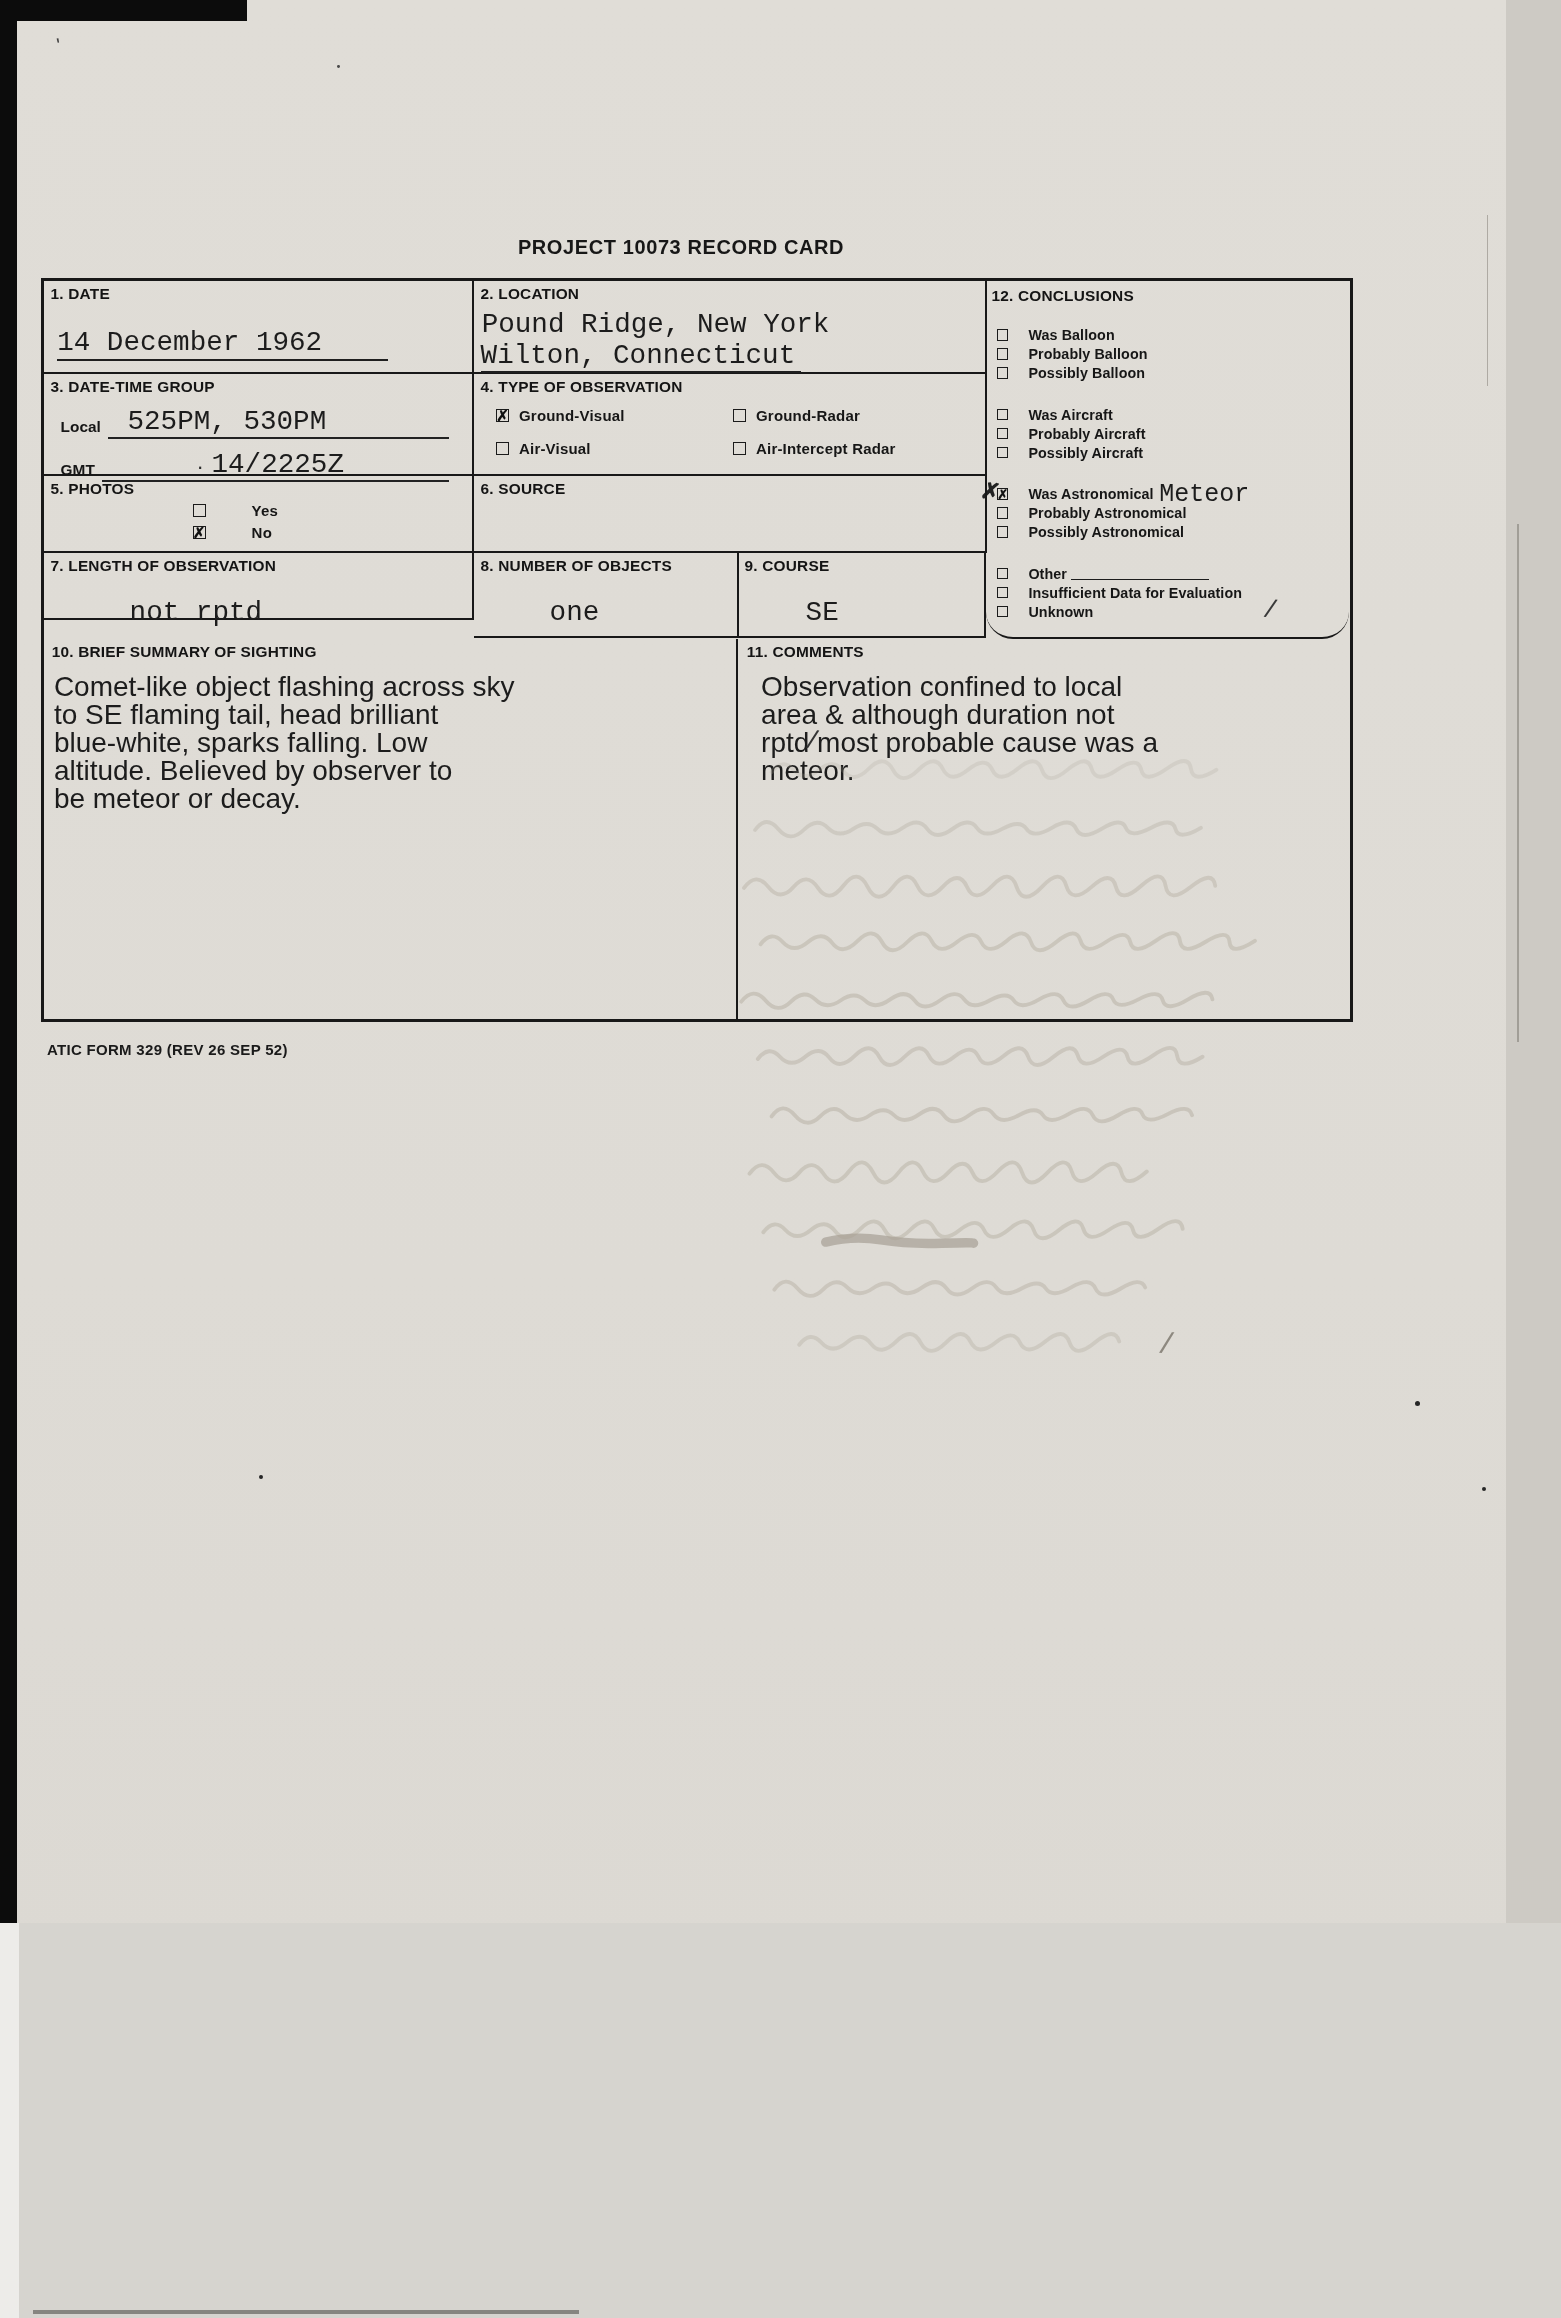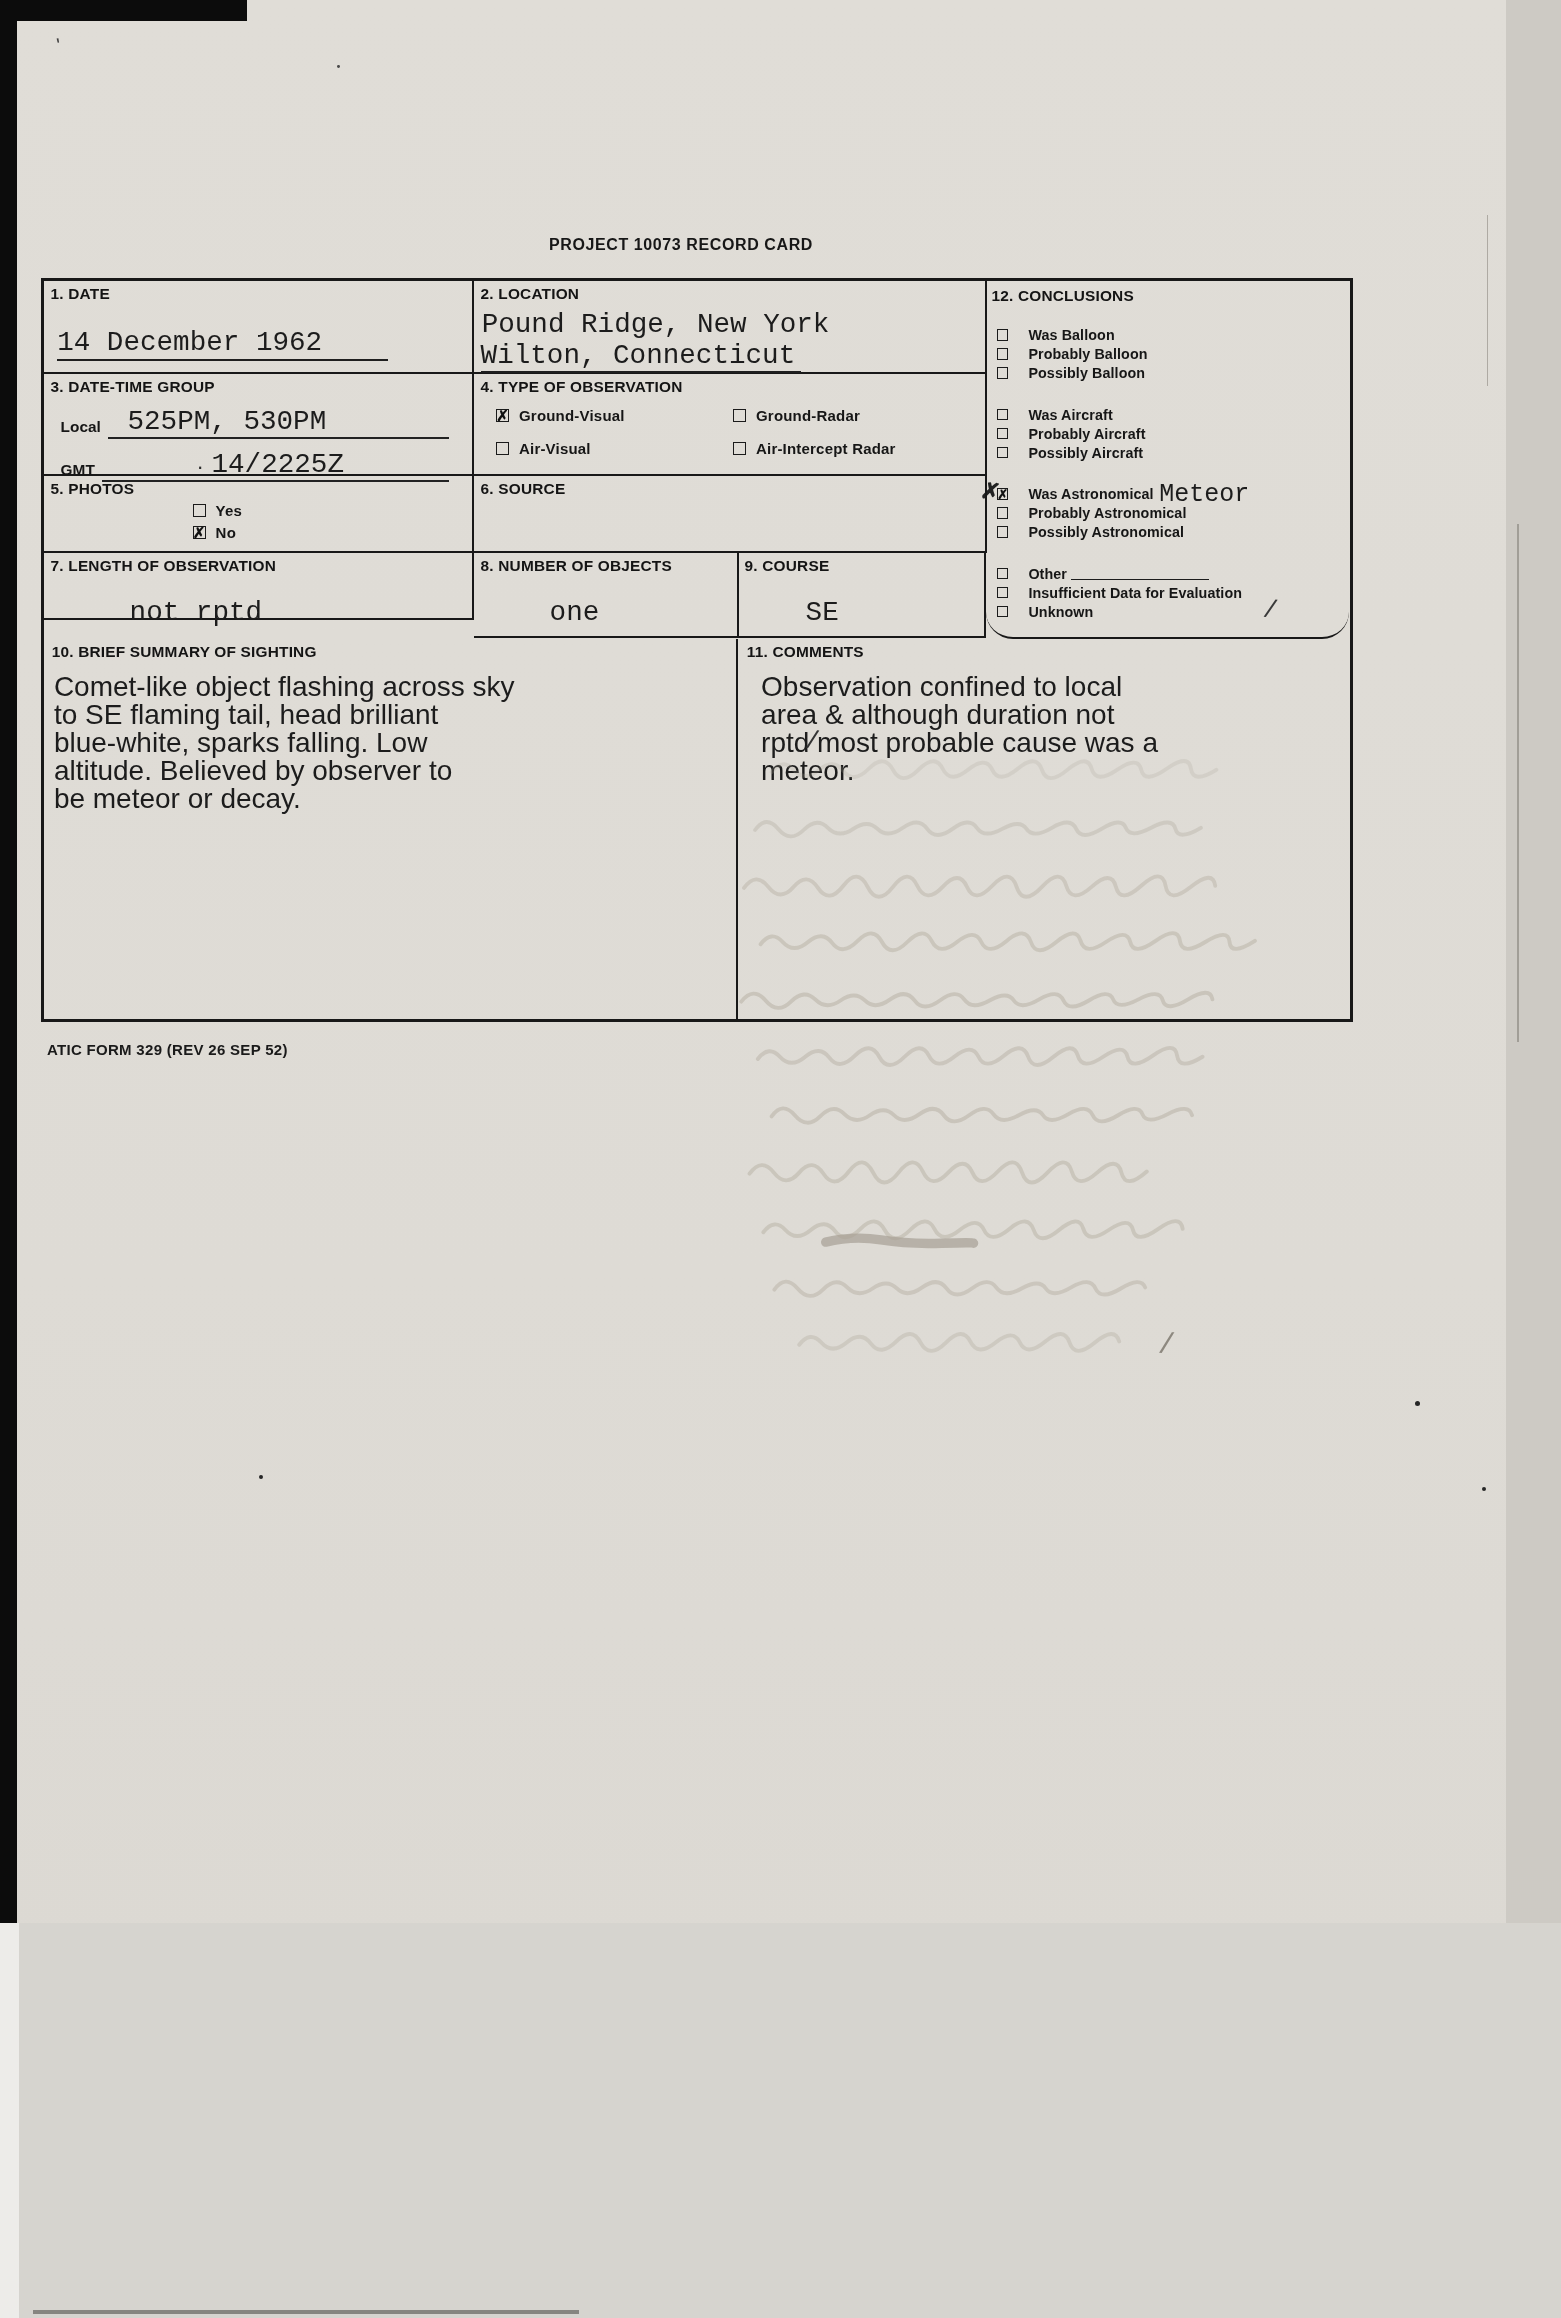--- a/index.html
+++ b/index.html
@@ -14,21 +14,21 @@
   .right-band{position:absolute;left:1506px;top:0;width:56px;height:1923px;background:#cdcac4;}
   .vline1{position:absolute;left:1517px;top:524px;width:1.7px;height:518px;background:#8e8b85;opacity:.7;}
   .vline2{position:absolute;left:1487px;top:215px;width:1.1px;height:171px;background:#a19d96;opacity:.8;}
   .bottom-region{position:absolute;left:0;top:1923px;width:1562px;height:395px;background:#d6d4cf;}
   .bottom-left-white{position:absolute;left:0;top:1923px;width:19px;height:395px;background:#edecE9;}
   .bottom-edge{position:absolute;left:33px;top:2310px;width:546px;height:3.9px;background:#45443f;opacity:.55;}
   .speck{position:absolute;background:#262626;border-radius:50%;}
 
   
   .title{position:absolute;left:0;top:236px;width:1362px;text-align:center;
-    font-weight:bold;font-size:16px;letter-spacing:0.6px;color:#171717;}
+    font-weight:bold;font-size:20px;letter-spacing:0.6px;color:#171717;}
   .footer{position:absolute;left:47px;top:1041px;font-weight:bold;font-size:15px;letter-spacing:0.3px;color:#1a1a1a;}
 
   
   .card{position:absolute;left:41px;top:278px;width:1306px;height:738px;border:3.3px solid #181818;}
   .cell{position:absolute;box-sizing:border-box;padding:4.4px 6.6px;}
   .br{border-right:2.8px solid #181818;}
   .bb{border-bottom:2.8px solid #181818;}
 
   .flabel{display:block;font-weight:bold;font-size:15.4px;letter-spacing:0.2px;color:#141414;}
   .mono{font-family:"Liberation Mono","DejaVu Sans Mono",monospace;font-size:27.6px;color:#1c1c1c;}
@@ -52,21 +52,21 @@
 
   .cell-obs{left:430px;top:93px;width:513px;height:102px;}
   .obs-grid{display:grid;grid-template-columns:237px auto;row-gap:15.4px;margin:11px 0 0 15.4px;}
   .opt{display:flex;align-items:center;}
   .box{width:11px;height:11px;border:1.7px solid #1b1b1b;margin-right:10px;display:flex;align-items:center;justify-content:center;
        font-size:15px;font-weight:bold;color:#111;line-height:1;overflow:visible;flex:0 0 auto;}
   .opt-label{font-weight:bold;font-size:15px;letter-spacing:0.2px;}
 
   .cell-photos{left:0;top:195px;width:430px;height:77px;}
   .photo-opts{margin:1.1px 0 0 142px;}
-  .photo-opts .opt{height:22px;}
+  .photo-opts .opt{height:22px;gap:36px;}
 
   .cell-source{left:430px;top:195px;width:513px;height:77px;}
   .cell-source .val{margin:13.2px 0 0 16.5px;}
 
   .cell-length{left:0;top:272px;width:430px;height:67px;}
   .cell-length .val{margin:22px 0 0 79px;}
   .cell-objects{left:430px;top:272px;width:265px;height:85px;}
   .cell-objects .val{margin:22px 0 0 69px;}
   .cell-course{left:694px;top:272px;width:248px;height:85px;}
   .cell-course .val{margin:22px 0 0 61px;}

